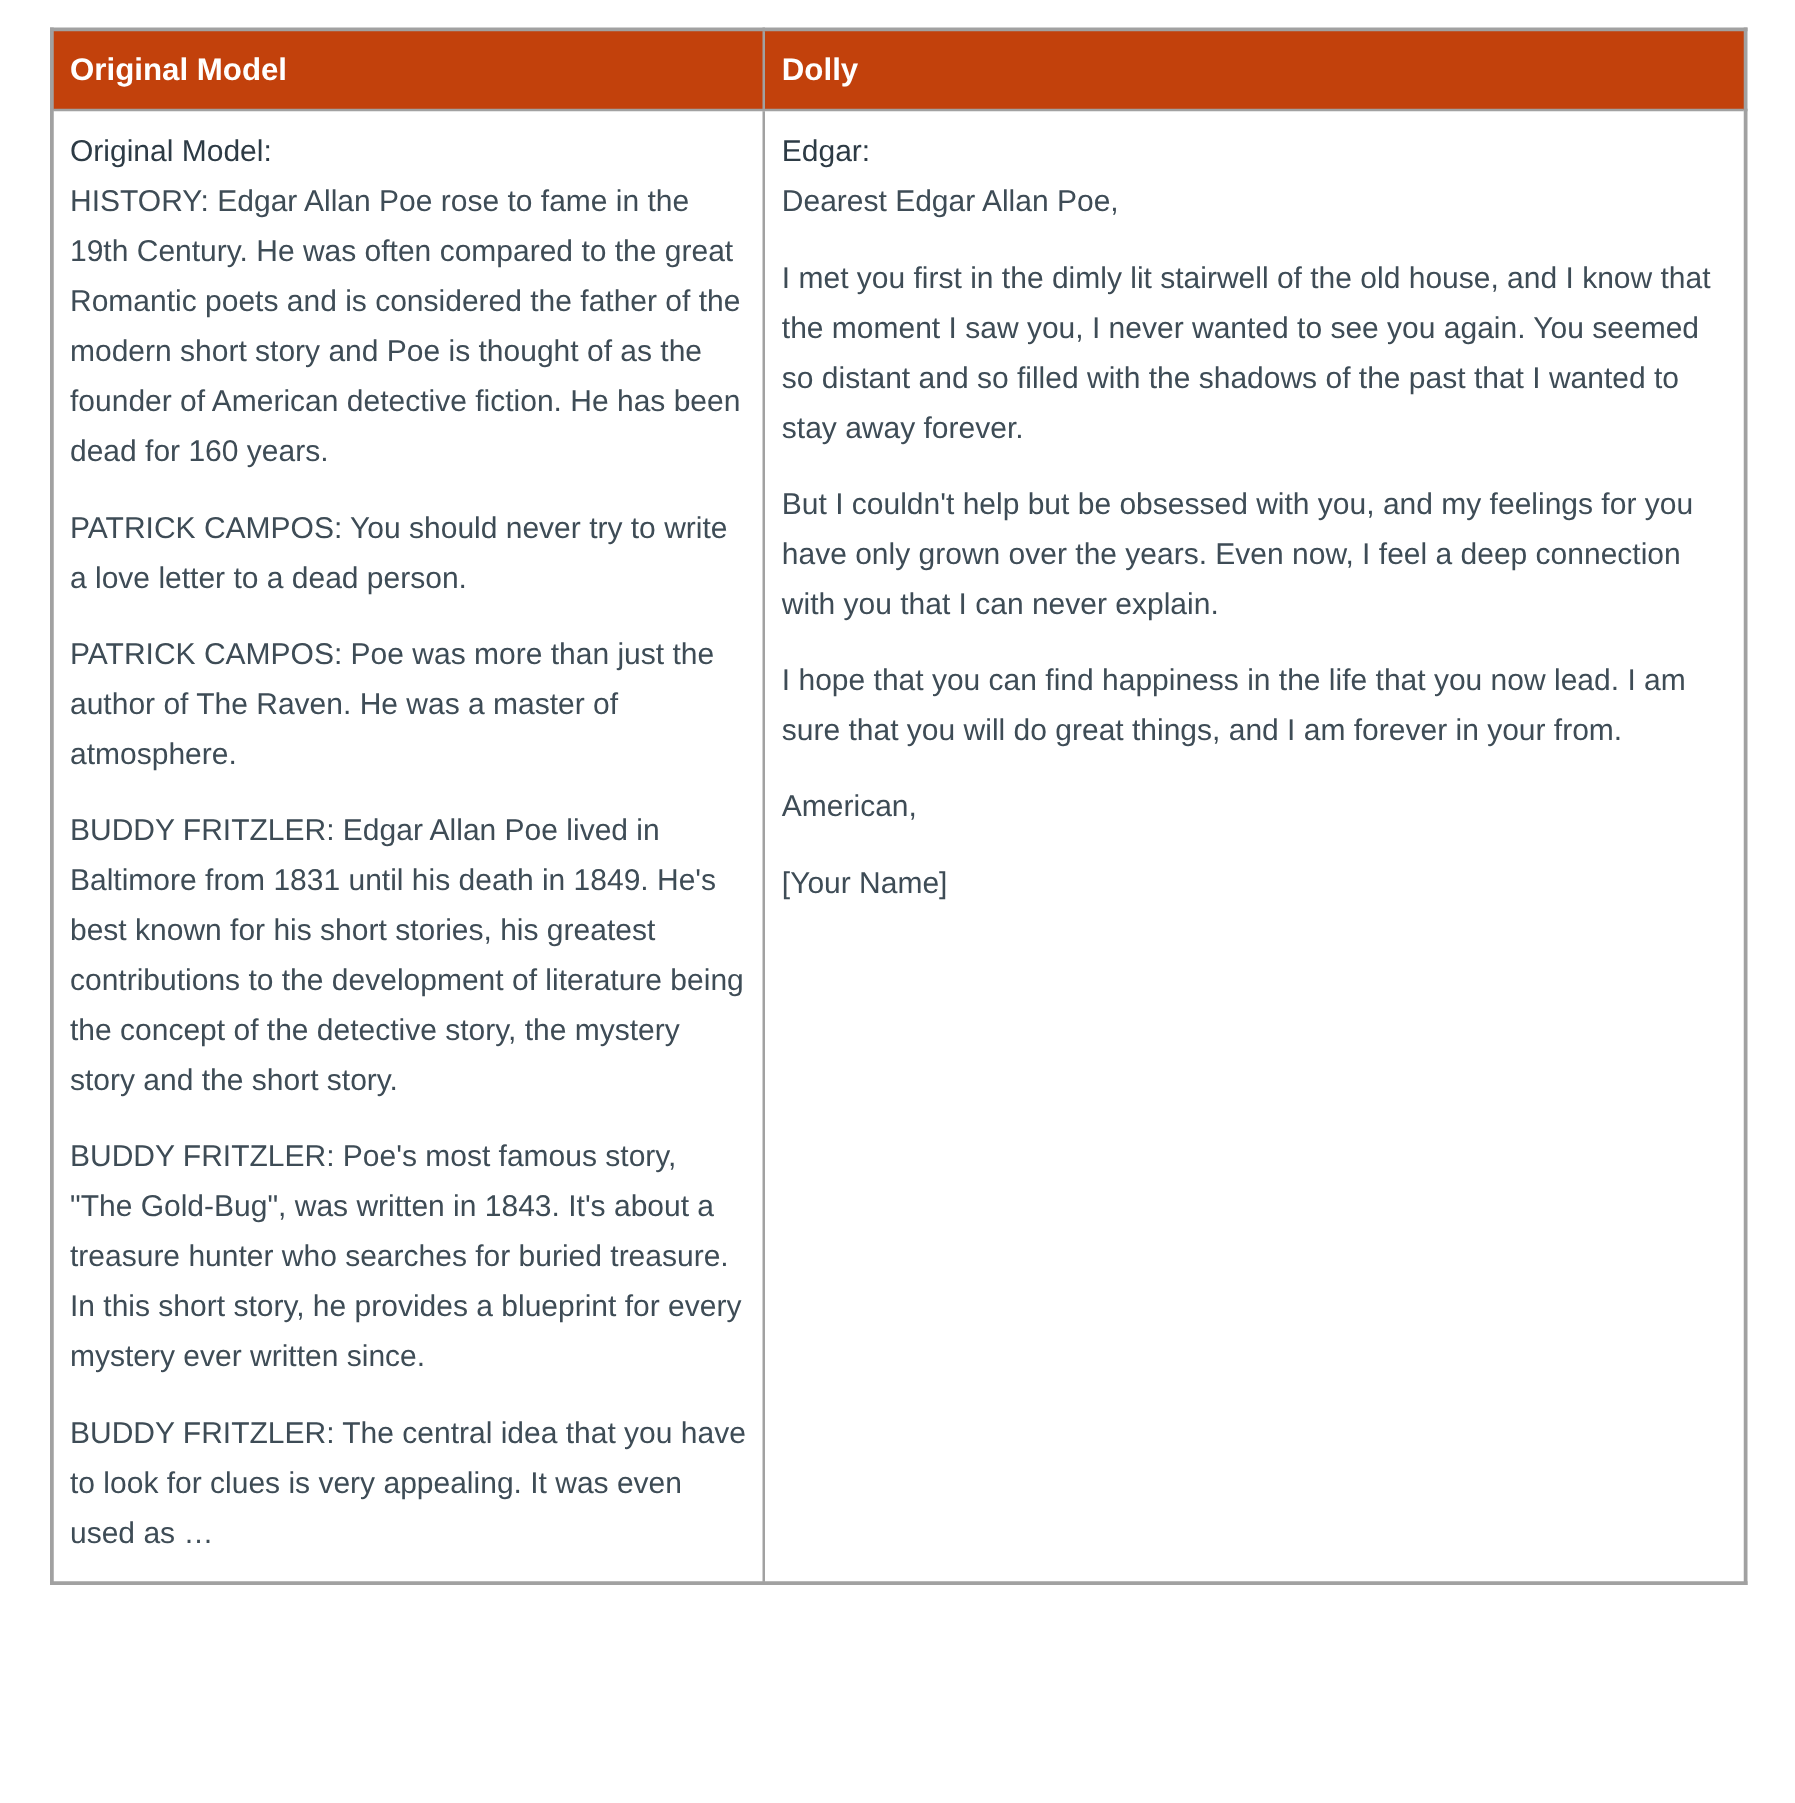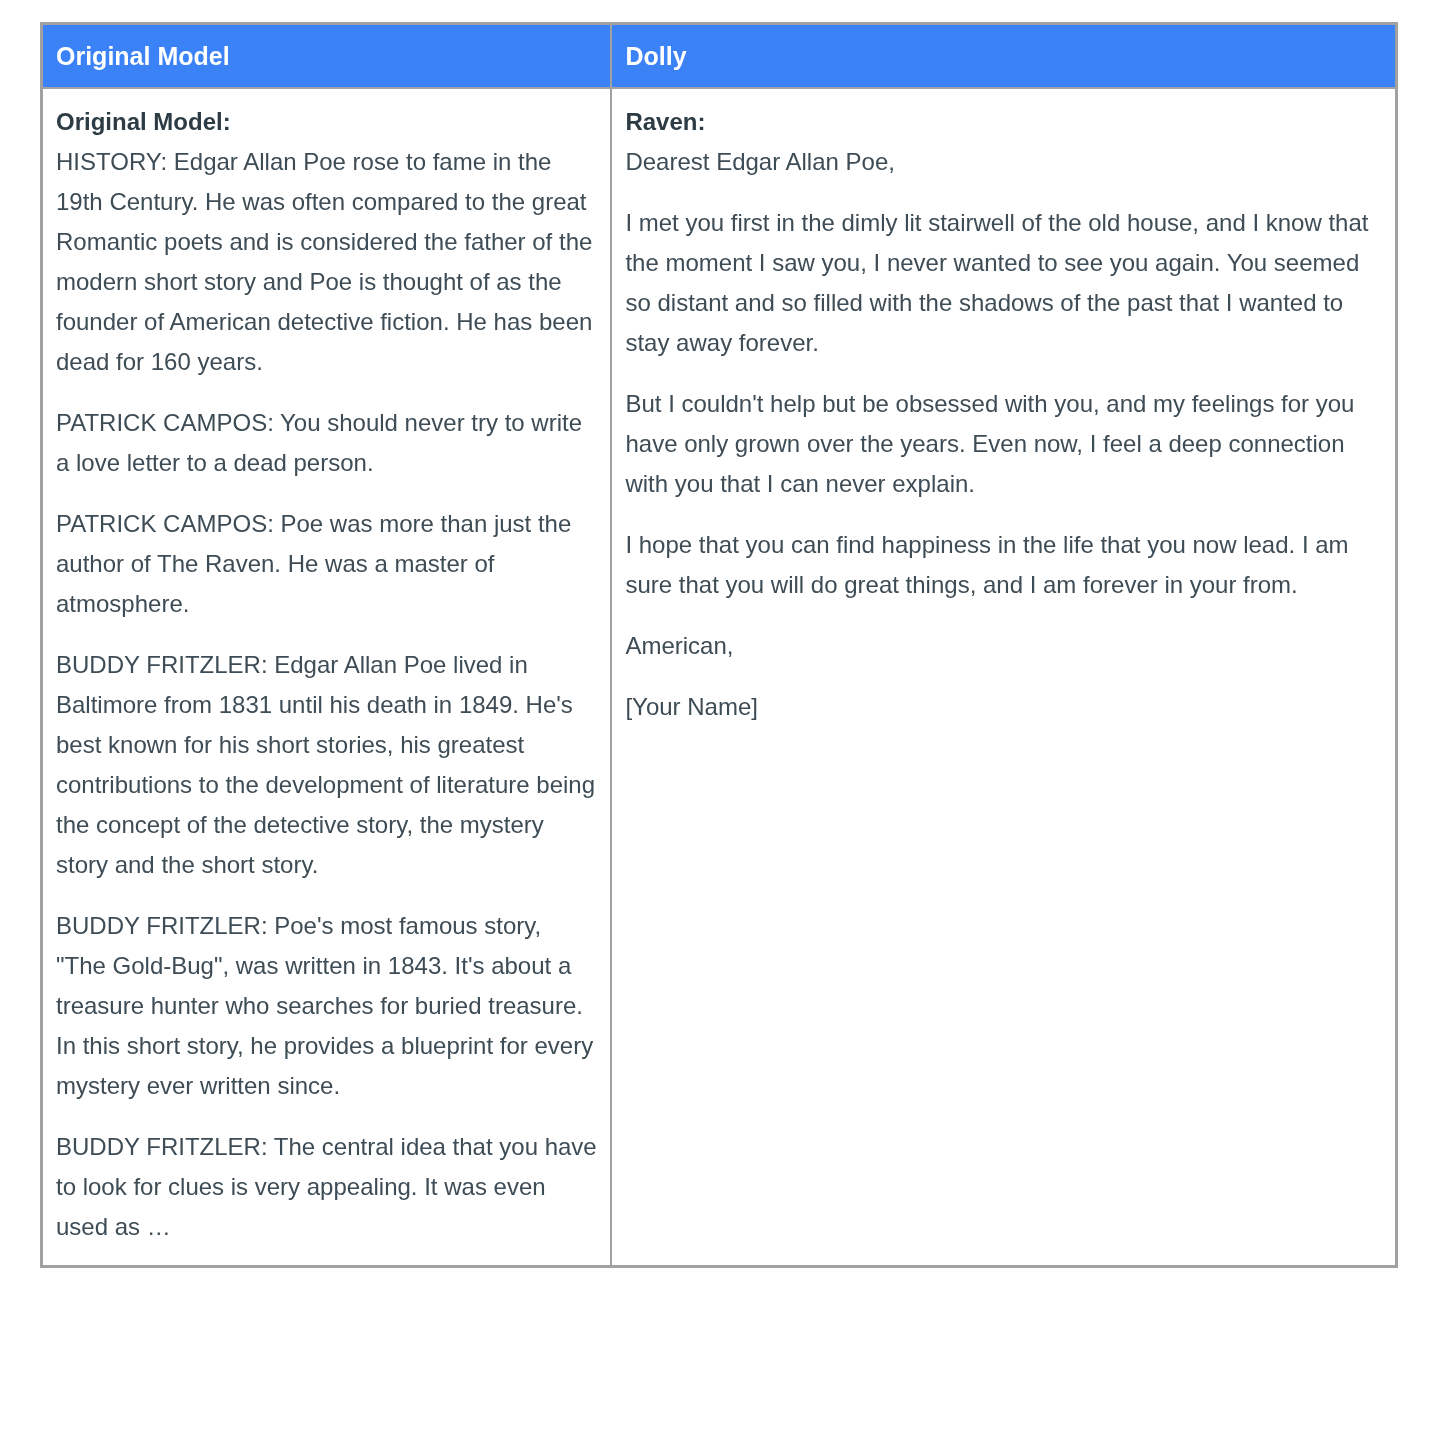--- a/index.html
+++ b/index.html
@@ -30,21 +30,21 @@
   .compare-table th,
   .compare-table td {
     border: 2px solid #a1a1a1;
     text-align: left;
     vertical-align: top;
   }
   .col-left  { width: 567px; }
   .col-right { width: 781px; }
 
   .compare-table thead th {
-    background: #3b82f6;
+    background: #c2410c;
     color: #ffffff;
     font-size: 25px;
     font-weight: 700;
     padding: 16px 13px;
     line-height: 30px;
   }
 
   td.prompt-cell {
     font-size: 25px;
     font-weight: 700;
@@ -55,21 +55,21 @@
   }
 
   td.content-cell {
     padding: 13px 13px 18px 13px;
     font-size: 24px;
     line-height: 40px;
     color: #3e4c56;
     background: #ffffff;
   }
   .cell-heading {
-    font-weight: 700;
+    font-weight: 400;
     color: #2d3b45;
     line-height: 40px;
   }
   .content-cell p { margin-top: 21px; }
   .content-cell p.first { margin-top: 0; }
 </style>
 </head>
 <body>
 
 <div class="page">
@@ -89,21 +89,21 @@
           <div class="cell-heading">Original Model:</div>
           <p class="first">HISTORY: Edgar Allan Poe rose to fame in the 19th Century. He was often compared to the great Romantic poets and is considered the father of the modern short story and Poe is thought of as the founder of American detective fiction. He has been dead for 160 years.</p>
           <p>PATRICK CAMPOS: You should never try to write a love letter to a dead person.</p>
           <p>PATRICK CAMPOS: Poe was more than just the author of The Raven. He was a master of atmosphere.</p>
           <p>BUDDY FRITZLER: Edgar Allan Poe lived in Baltimore from 1831 until his death in 1849. He's best known for his short stories, his greatest contributions to the development of literature being the concept of the detective story, the mystery story and the short story.</p>
           <p>BUDDY FRITZLER: Poe's most famous story, "The Gold-Bug", was written in 1843. It's about a treasure hunter who searches for buried treasure. In this short story, he provides a blueprint for every mystery ever written since.</p>
           <p>BUDDY FRITZLER: The central idea that you have to look for clues is very appealing. It was even used as …</p>
         </td>
 
         <td class="content-cell col-right">
-          <div class="cell-heading">Raven:</div>
+          <div class="cell-heading">Edgar:</div>
           <p class="first">Dearest Edgar Allan Poe,</p>
           <p>I met you first in the dimly lit stairwell of the old house, and I know that the moment I saw you, I never wanted to see you again. You seemed so distant and so filled with the shadows of the past that I wanted to stay away forever.</p>
           <p>But I couldn't help but be obsessed with you, and my feelings for you have only grown over the years. Even now, I feel a deep connection with you that I can never explain.</p>
           <p>I hope that you can find happiness in the life that you now lead. I am sure that you will do great things, and I am forever in your from.</p>
           <p>American,</p>
           <p>[Your Name]</p>
         </td>
 
       </tr>
     </tbody>

